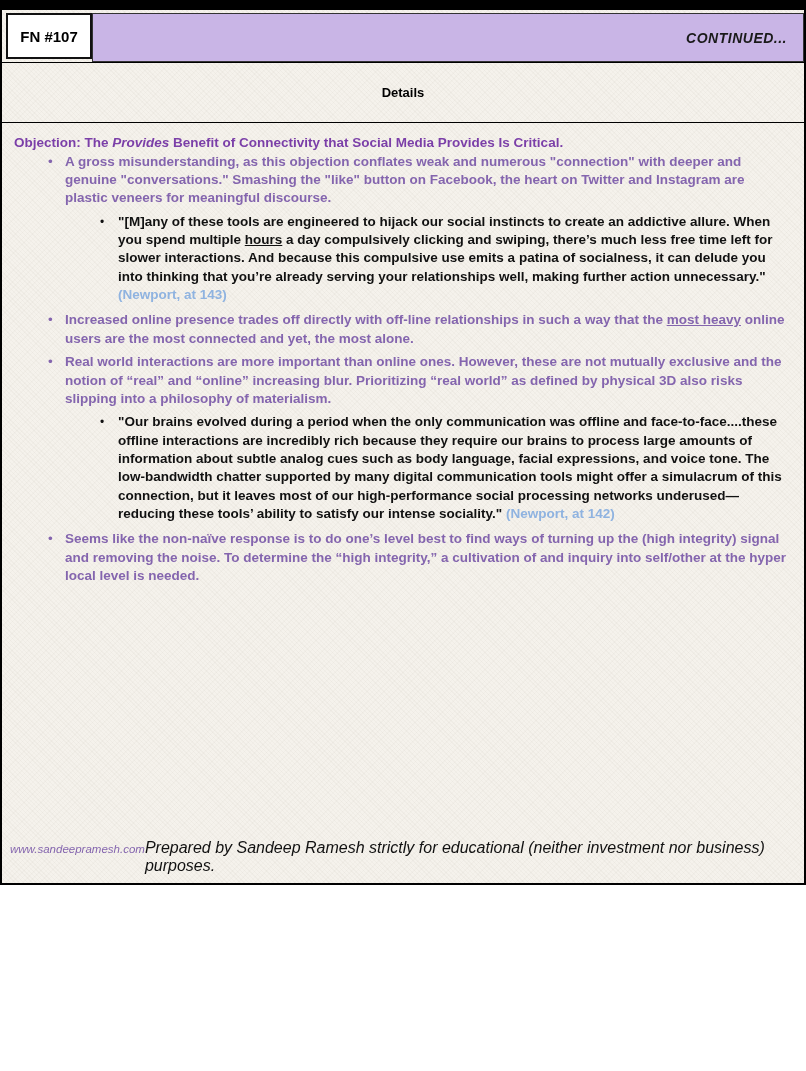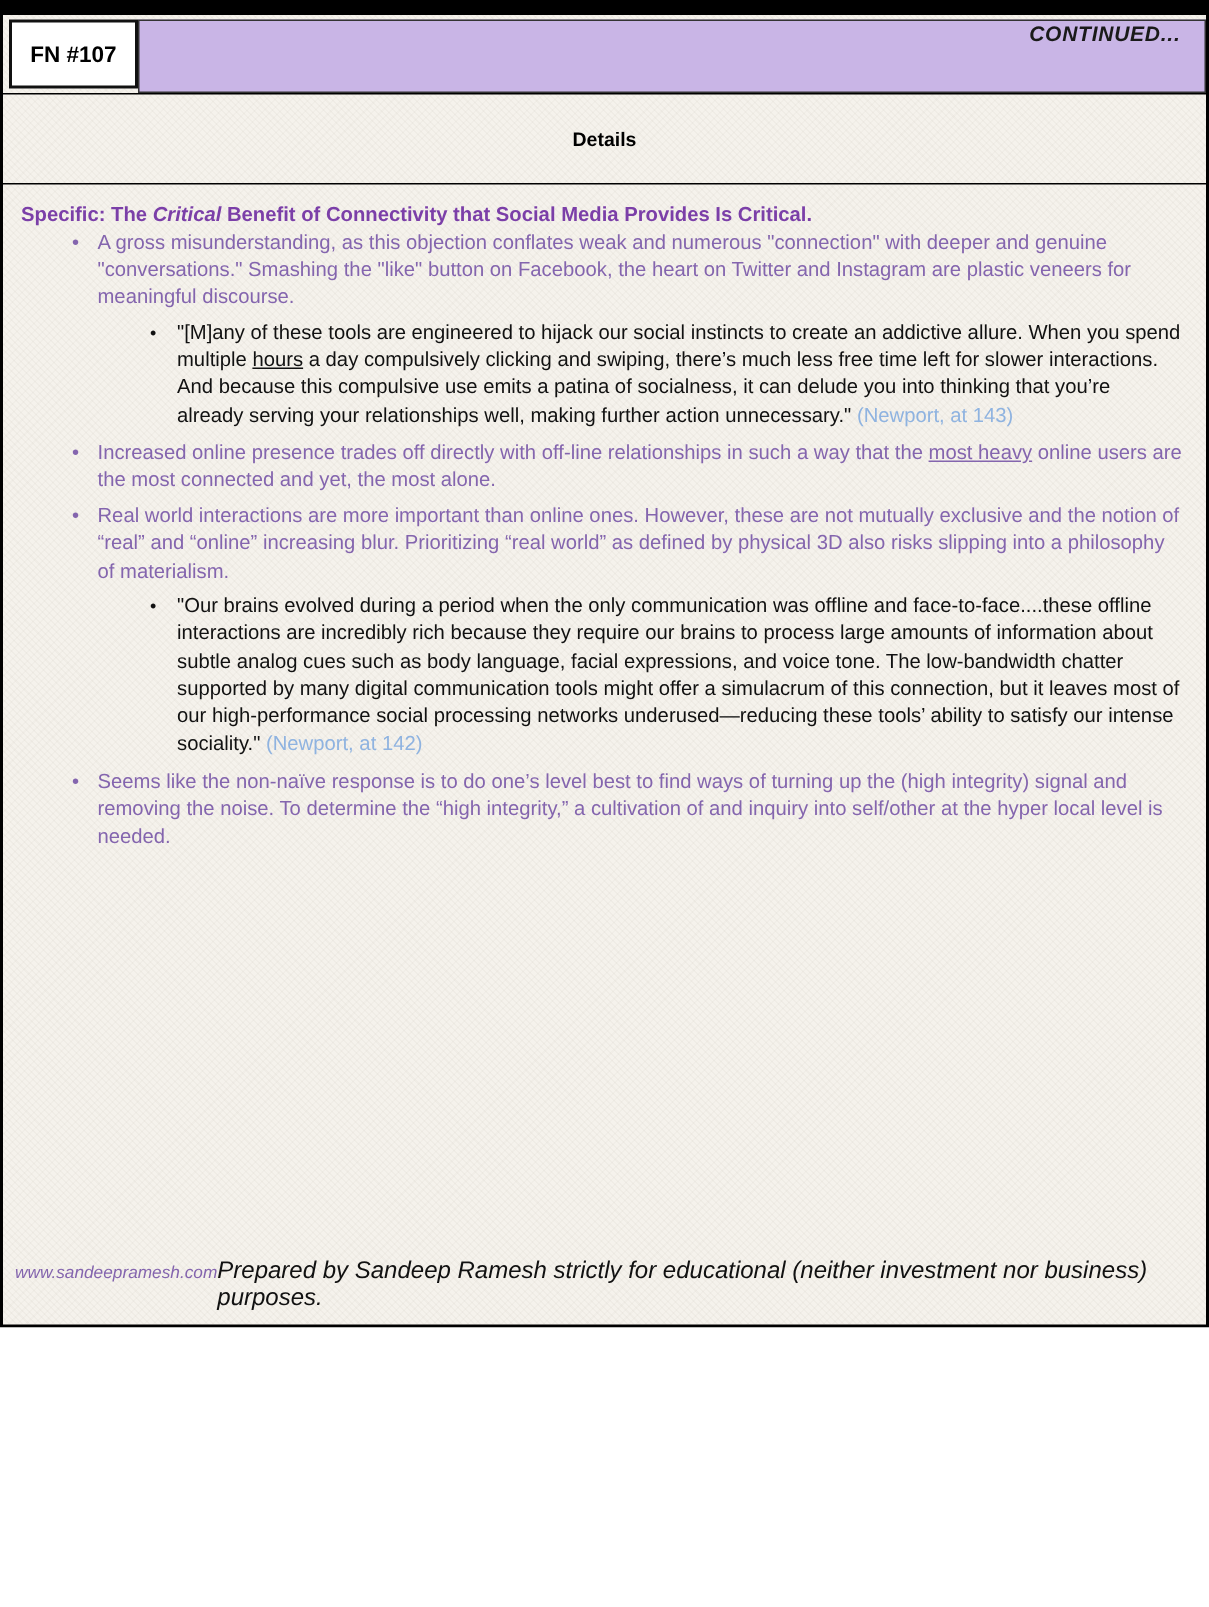--- a/index.html
+++ b/index.html
@@ -16,42 +16,42 @@
   }
   .topbar { height:8px; background:#000; flex:0 0 auto; }
   .header { display:flex; height:52px; flex:0 0 auto; }
   .fnbox {
     border:2px solid #111; background:#fff; margin:3px 0 3px 4px; width:82px;
     display:flex; align-items:center; justify-content:center;
     font-weight:bold; font-size:15px; color:#000; z-index:1;
   }
   .cont {
     flex:1; background:var(--lavender,#c9b5e6); border:1px solid #333; margin:3px 0 0 0;
-    display:flex; align-items:flex-start; justify-content:flex-end;
+    display:flex; align-items:center; justify-content:flex-end;
     padding-right:16px; font-weight:bold; font-style:italic; font-size:14px;
     letter-spacing:0.5px; color:#1a1a1a;
   }
   .details {
     border-top:1px solid #000; border-bottom:1px solid #000;
     text-align:center; font-weight:bold; font-size:13px; color:#000;
     padding:22px 0; flex:0 0 auto;
   }
   .content { flex:1 1 auto; padding:10px 14px 0 12px; overflow:hidden; }
   .title1, .title2 {
     color:var(--title,#7b3fa8); font-weight:bold; font-size:13.5px; line-height:1.45;
   }
   .title2 { margin-top:2px; }
   .resp { margin:16px 0 7px 36px; font-weight:bold; font-size:13.5px; color:#111; }
   .resp .ul-label { text-decoration:underline; }
   .li { display:flex; font-size:13.5px; line-height:1.36; margin-bottom:5px; }
   .l1 { color:var(--body,#8465ae); padding-left:34px; }
   .l1 .mk { flex:0 0 17px; color:var(--body,#8465ae); }
   .l2 { color:#111; padding-left:86px; margin-bottom:7px; padding-right:2px; }
   .l2 .mk { flex:0 0 18px; color:#111; font-size:12px; padding-top:1px; }
-  .tx { flex:1; }
+  .tx { flex:1;font-weight:bold; }
   .u { text-decoration:underline; }
   .cite { color:var(--cite,#8fb3e0); }
   .it { font-style:italic; }
   .footer {
     flex:0 0 auto; display:flex; justify-content:flex-end; align-items:baseline;
     padding:6px 10px 8px 8px;
   }
   .site { color:var(--body,#8465ae); font-size:11.5px; font-style:italic; }
   .disc { color:#111; font-size:16px; font-style:italic; }
 </style>
@@ -69,21 +69,21 @@
       <span>CONTINUED...</span>
     </div>
   </div>
 
   <div class="details">
     <span>Details</span>
   </div>
 
   <div class="content">
     <div class="title1">
-      <span>Specific: The </span><span class="it">Critical</span><span> Benefit of Connectivity that Social Media Provides Is Critical.</span>
+      <span>Objection: The </span><span class="it">Provides</span><span> Benefit of Connectivity that Social Media Provides Is Critical.</span>
     </div>
 
 
     <div class="li l1">
       <span class="mk">•</span>
       <span class="tx">A gross misunderstanding, as this objection conflates weak and numerous "connection" with deeper and genuine "conversations."  Smashing the "like" button on Facebook, the heart on Twitter and Instagram are plastic veneers for meaningful discourse.</span>
     </div>
 
     <div class="li l2">
       <span class="mk">•</span>

